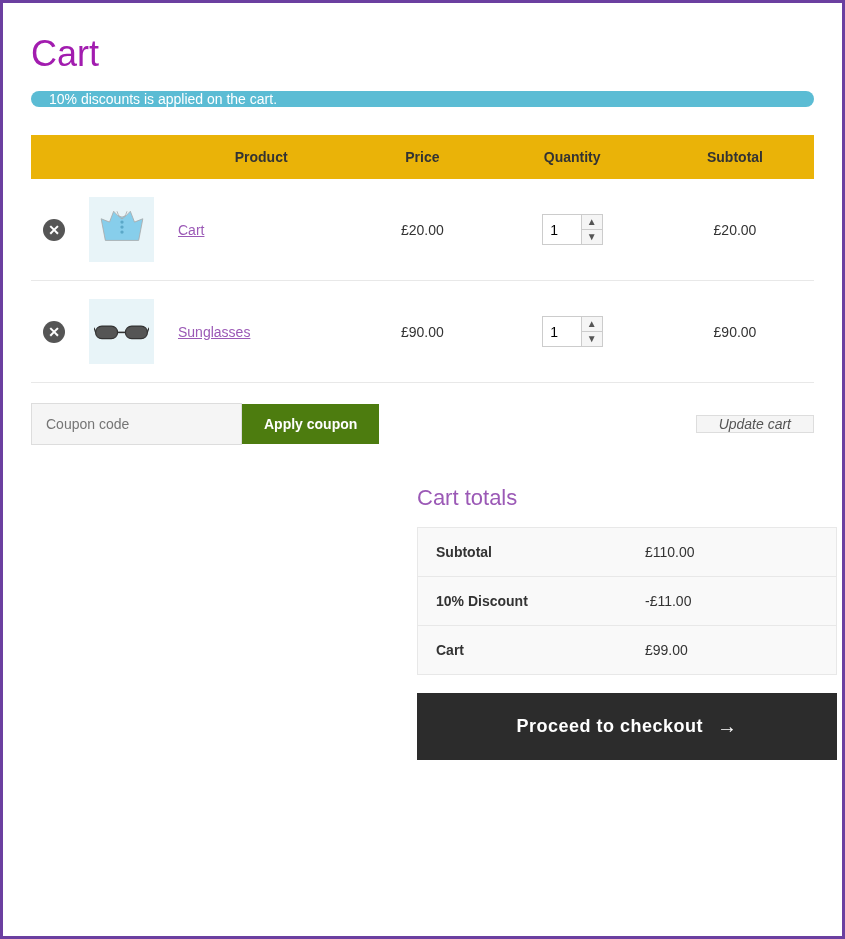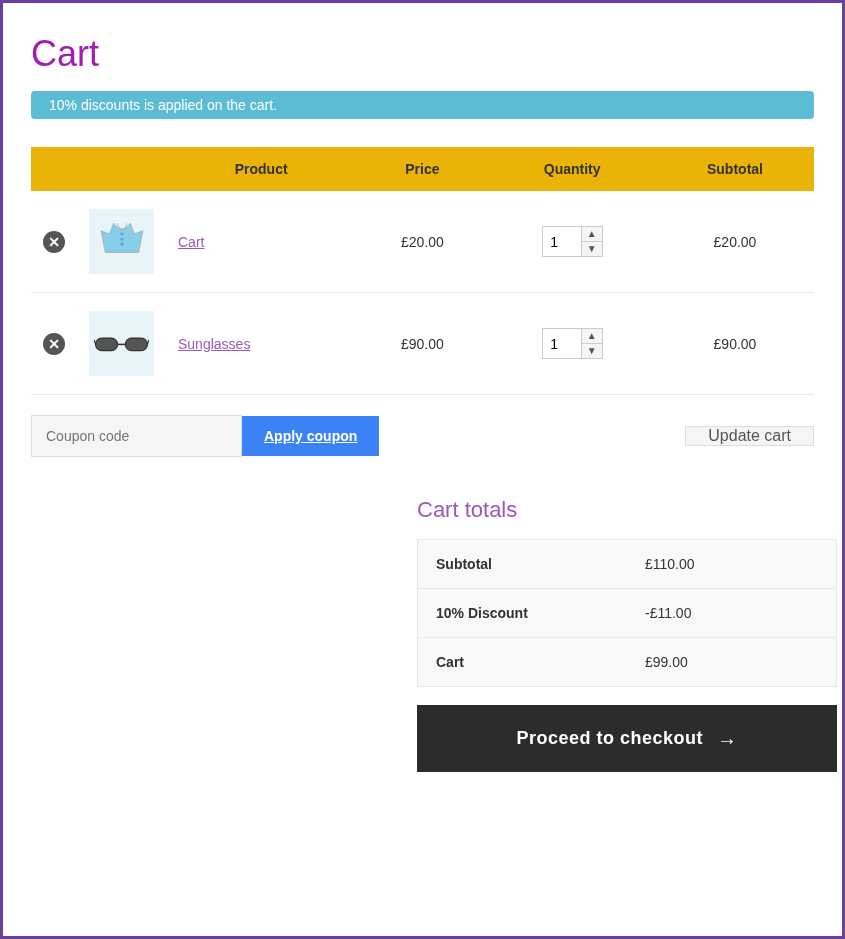--- a/index.html
+++ b/index.html
@@ -20,24 +20,24 @@
     }
     .page-title {
       font-size: 36px;
       font-weight: 300;
       color: #a21caf;
       margin-bottom: 16px;
     }
     .discount-notice {
       background: #5bbcd4;
       color: #fff;
-      padding: 6px 18px;
+      padding: 0 18px;
       font-size: 14px;
       margin-bottom: 28px;
-      border-radius: 4px;
+      border-radius: 10px;
     }
     .cart-table {
       width: 100%;
       border-collapse: collapse;
       margin-bottom: 20px;
     }
     .cart-table thead tr {
       background: #eab308;
     }
     .cart-table thead th {
@@ -148,36 +148,36 @@
       flex: 0 0 200px;
       padding: 12px 14px;
       border: 1px solid #ddd;
       background: #f5f5f5;
       font-size: 14px;
       color: #aaa;
       outline: none;
     }
     .apply-coupon-btn {
       padding: 12px 22px;
-      background: #3b82f6;
+      background: #4d7c0f;
       color: #fff;
       border: none;
       cursor: pointer;
       font-size: 14px;
       font-weight: 600;
-      text-decoration: underline;
     }
     .update-cart-btn {
       margin-left: auto;
       padding: 0 22px;
       background: #f5f5f5;
       color: #555;
       border: 1px solid #ddd;
       cursor: pointer;
-      font-size: 16px;
+      font-size: 14px;
+      font-style: italic;
     }
     .cart-totals-title {
       font-size: 22px;
       font-weight: 400;
       color: #9b59b6;
       margin-bottom: 16px;
       align-self: flex-start;
       margin-left: 0;
     }
     .totals-table {

